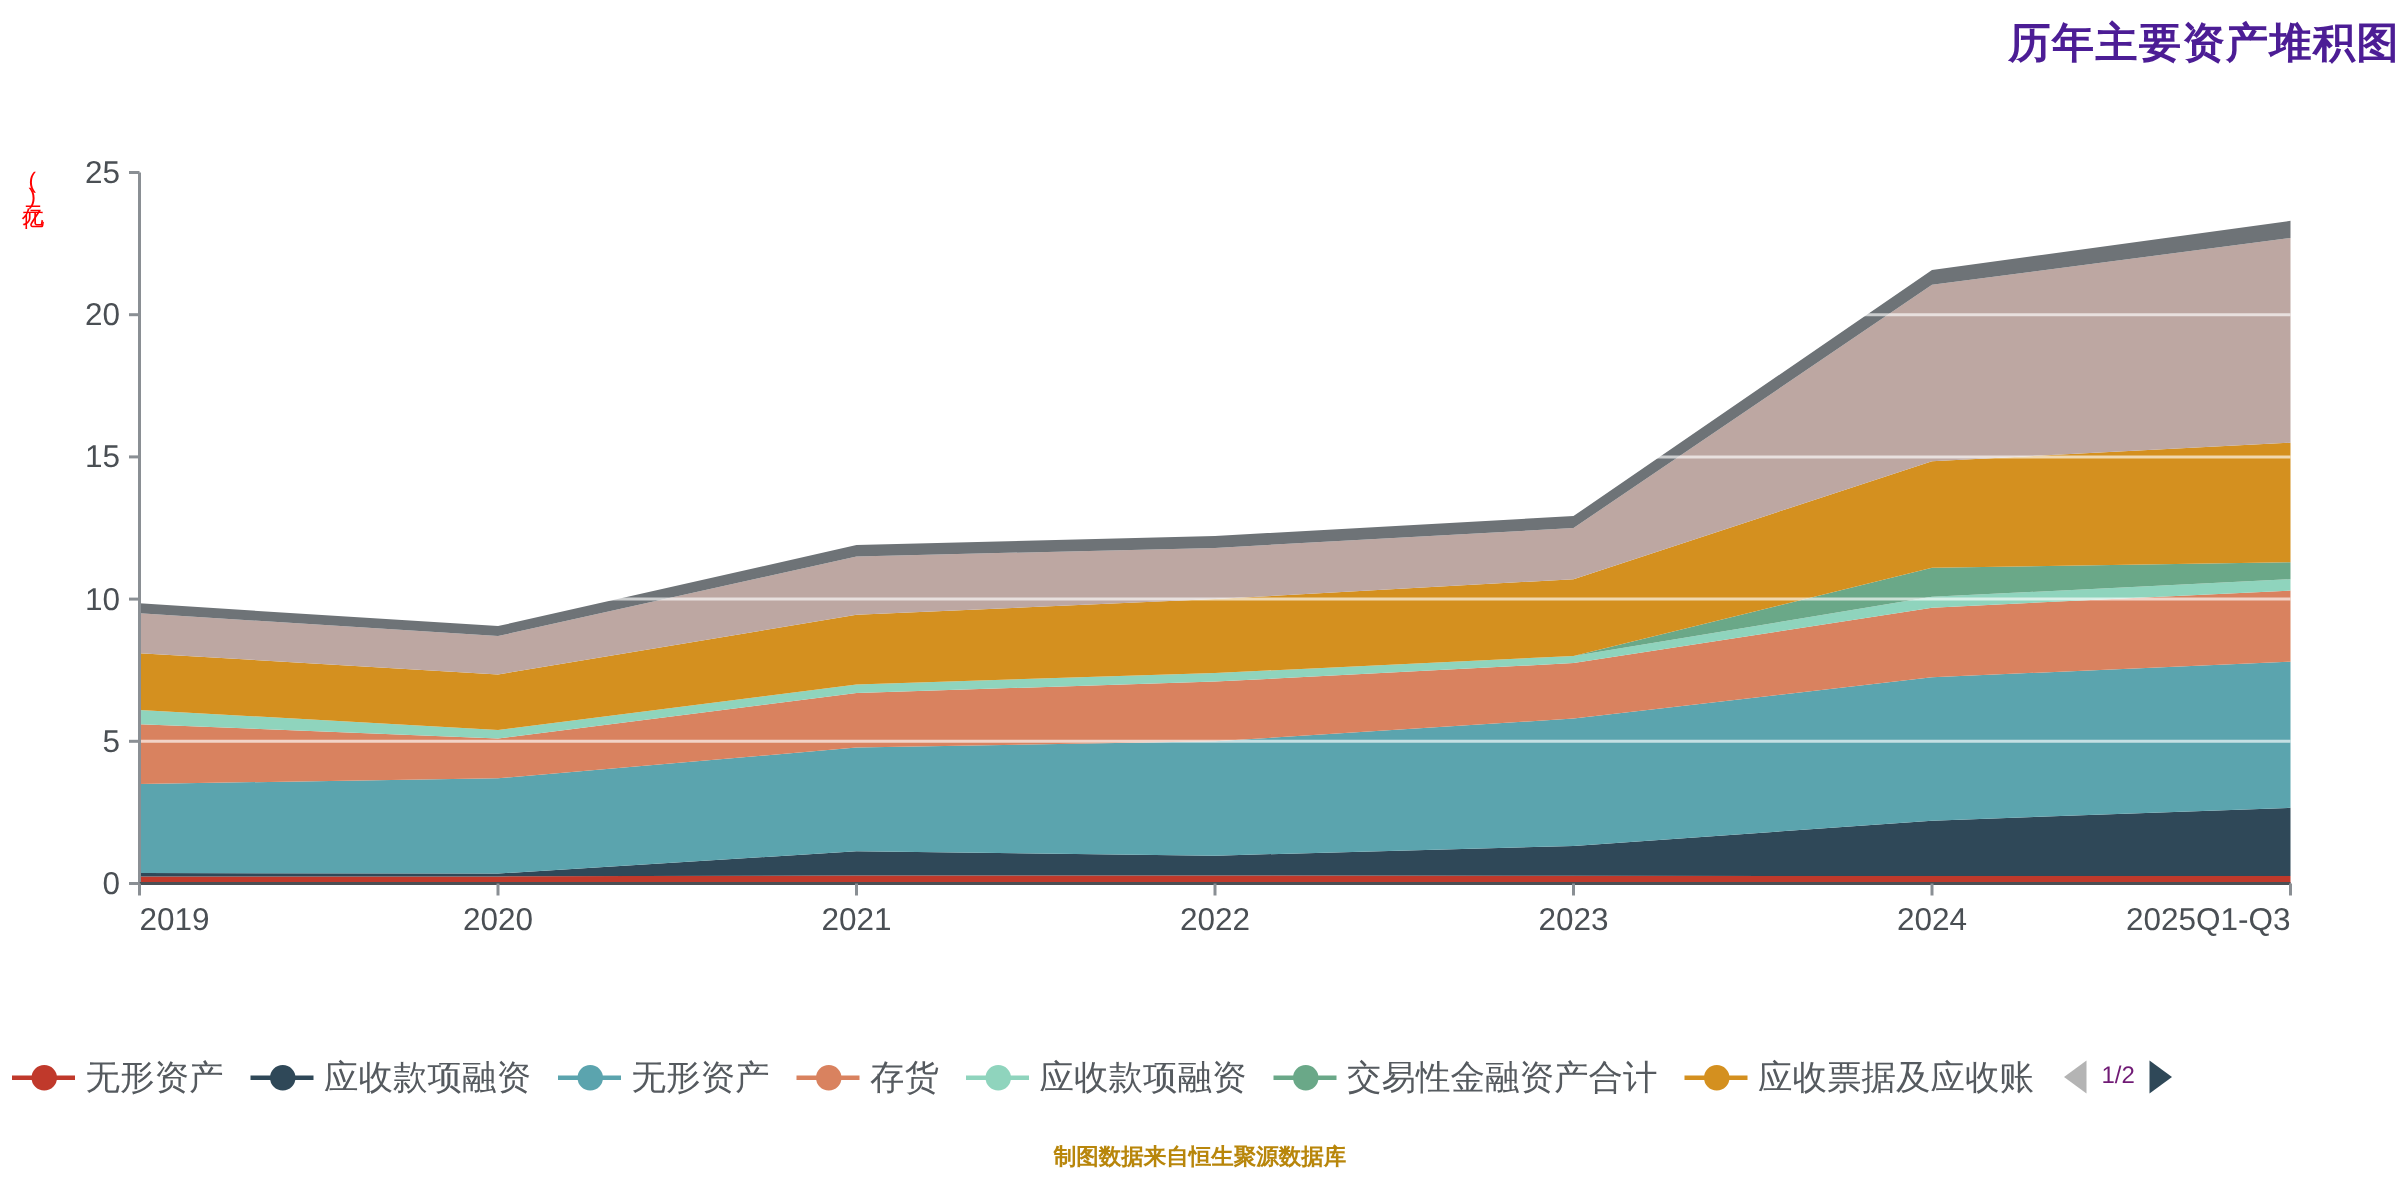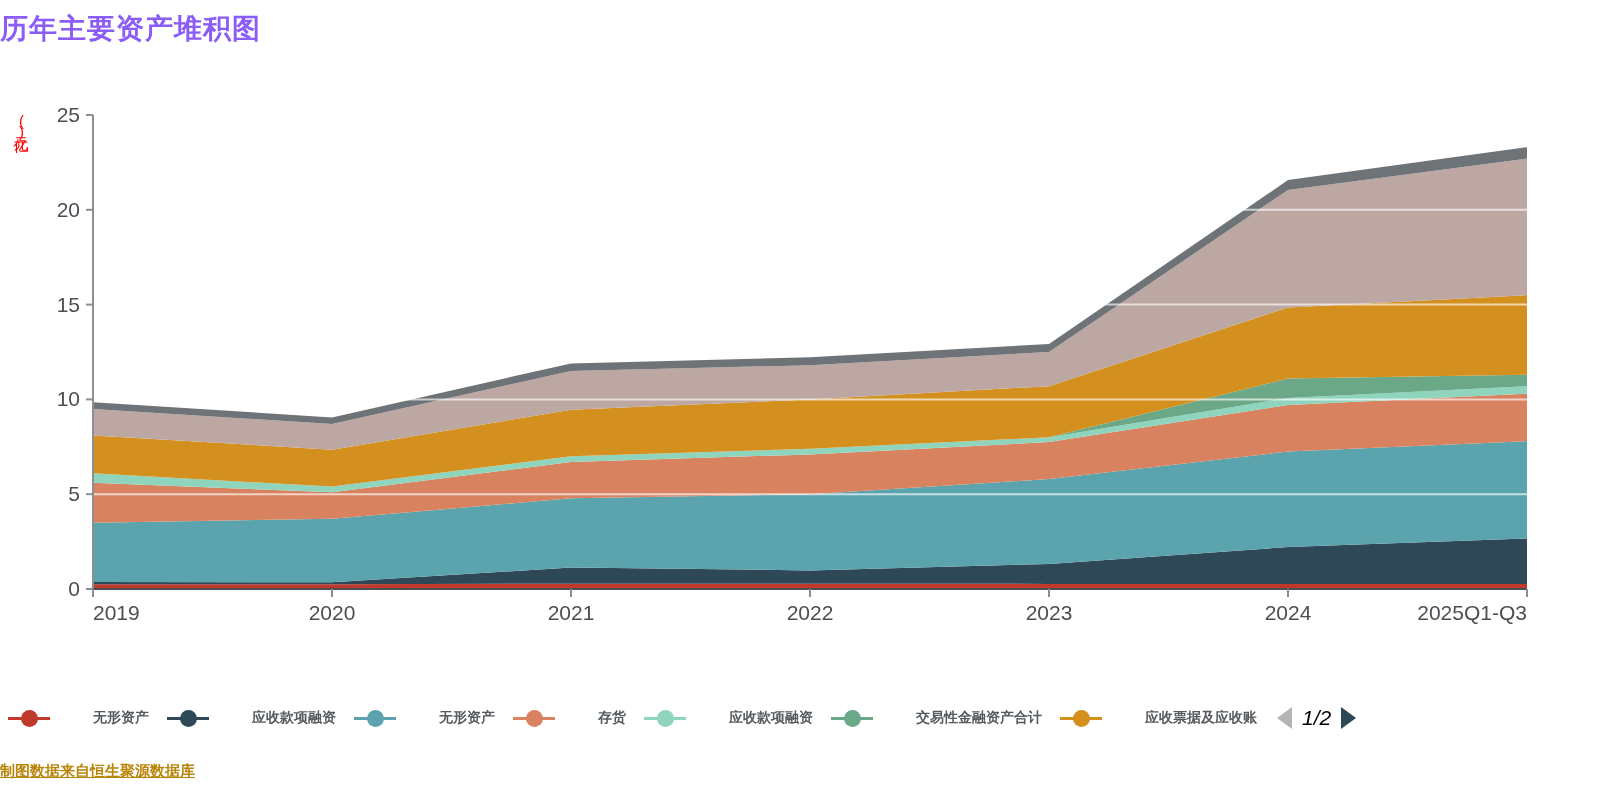--- a/index.html
+++ b/index.html
@@ -18,24 +18,24 @@
     position: absolute;
     left: 0; top: 0;
     width: 1600px;
     height: 800px;
   }
   .chart-title {
     position: absolute;
     top: 10px;
     left: 0;
     width: 1600px;
-    text-align: left;
+    text-align: right;
     font-size: 28px;
     font-weight: bold;
-    color: #8b5cf6;
+    color: #4c1d95;
     letter-spacing: 1px;
   }
   .plot-svg {
     position: absolute;
     left: 0;
     top: 0;
   }
   .axis-unit {
     position: absolute;
     left: 14px;
@@ -83,24 +83,23 @@
   }
   .legend-marker .dot {
     position: absolute;
     left: 13px;
     top: 3px;
     width: 17px;
     height: 17px;
     border-radius: 50%;
   }
   .legend-label {
-    font-size: 14px;
+    font-size: 23px;
     color: #555a5f;
-    font-weight: 700;
-    margin-left: 36px;
+    font-weight: 400;
   }
   .legend-pager {
     display: flex;
     flex-direction: row;
     align-items: center;
     margin-left: 2px;
   }
   .pager-arrow {
     width: 0;
     height: 0;
@@ -112,37 +111,35 @@
     border-right: 15px solid #b4b4b4;
     margin-right: 10px;
   }
   .pager-arrow.right {
     border-top: 11px solid transparent;
     border-bottom: 11px solid transparent;
     border-left: 15px solid #2f4858;
     margin-left: 10px;
   }
   .pager-text {
-    font-size: 21px;
-    color: #000000;
-    font-style: italic;
+    font-size: 16px;
+    color: #701a75;
   }
   .footnote {
     position: absolute;
     left: 0;
     top: 762px;
     width: 1600px;
-    text-align: left;
+    text-align: center;
     font-size: 15px;
     font-weight: bold;
     color: #b8860b;
     letter-spacing: 0px;
     overflow: hidden;
     height: 20px;
-    text-decoration: underline;
   }
   .tick-text {
     font-size: 21px;
     fill: #4a4f54;
     font-family: "Liberation Sans", "DejaVu Sans", sans-serif;
   }
 </style>
 </head>
 <body>
 

